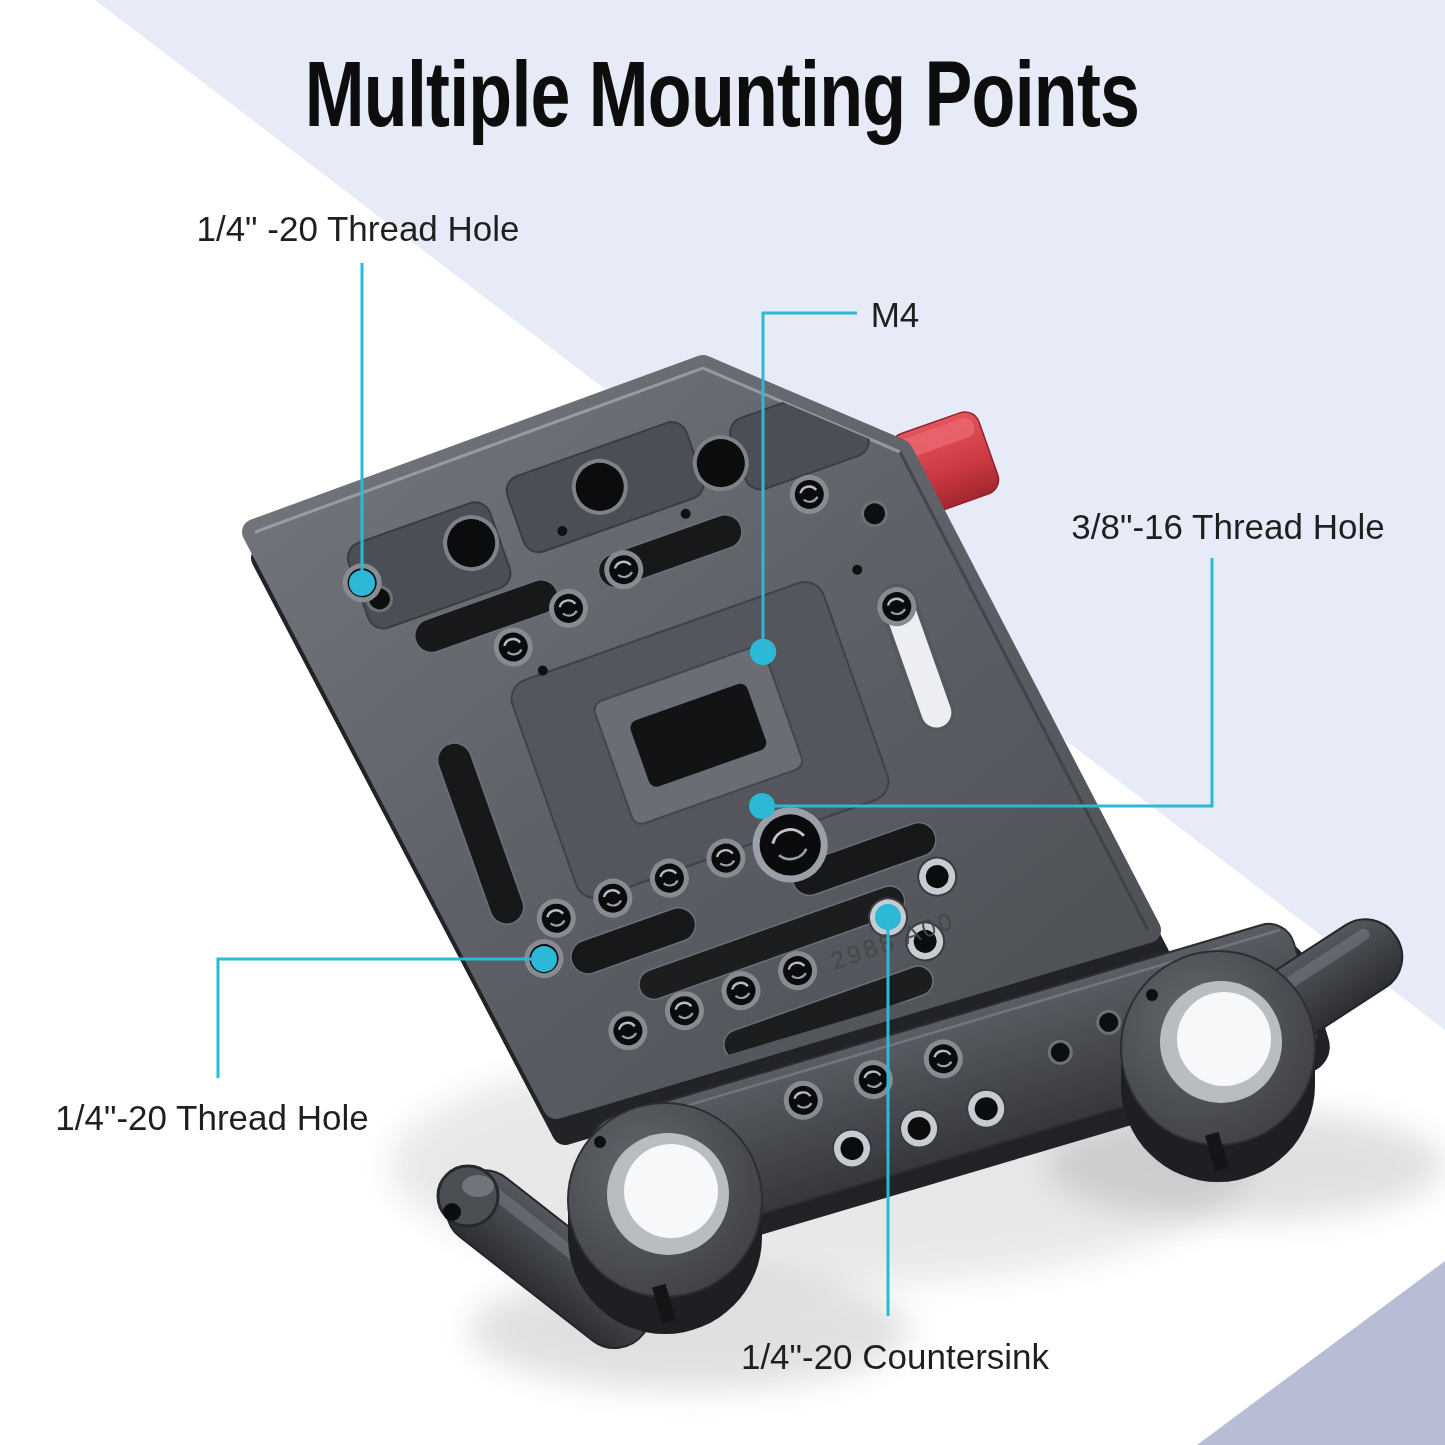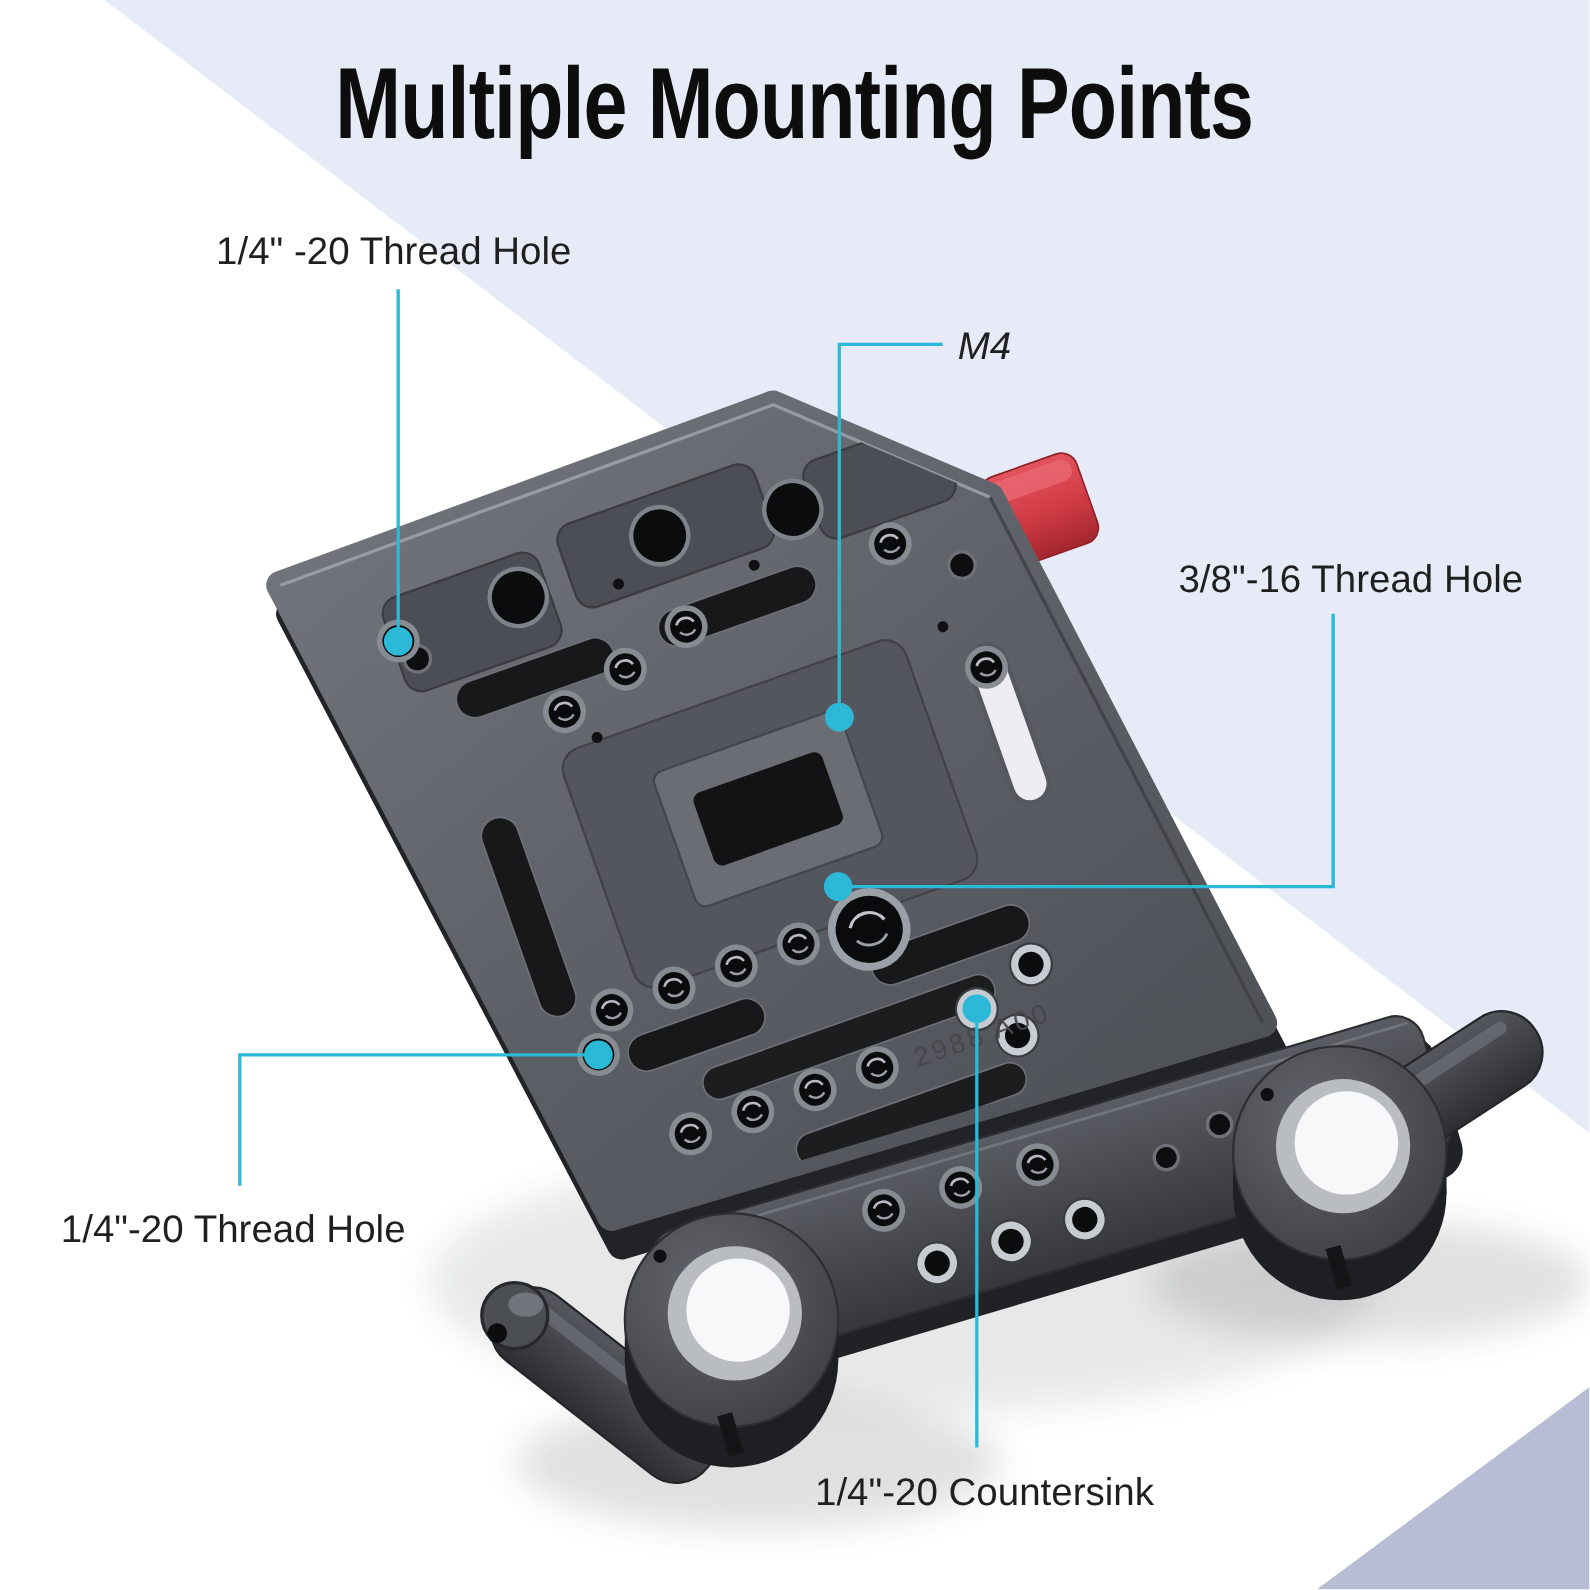--- a/index.html
+++ b/index.html
@@ -10,21 +10,21 @@
   .page-title{
     position:absolute;top:46px;left:722px;transform:translateX(-50%) scaleX(.78);
     transform-origin:center top;white-space:nowrap;
     font-size:92px;font-weight:900;letter-spacing:-1px;color:#0d0d0d;line-height:1.05;
   }
   .callout-label{
     position:absolute;transform:translateX(-50%);white-space:nowrap;
     font-size:35px;font-weight:400;color:#1f1f1f;line-height:1.1;
   }
   #lbl-c1{left:358px;top:210px;}
-  #lbl-c2{left:895px;top:296px;font-style:italic;}
+  #lbl-c2{left:895px;top:296px;}
   #lbl-c3{left:1228px;top:508px;}
   #lbl-c4{left:212px;top:1099px;}
   #lbl-c5{left:895px;top:1338px;}
 </style>
 </head>
 <body>
 
 <div class="stage">
 <svg width="1445" height="1445" viewBox="0 0 1445 1445">
   <defs>

